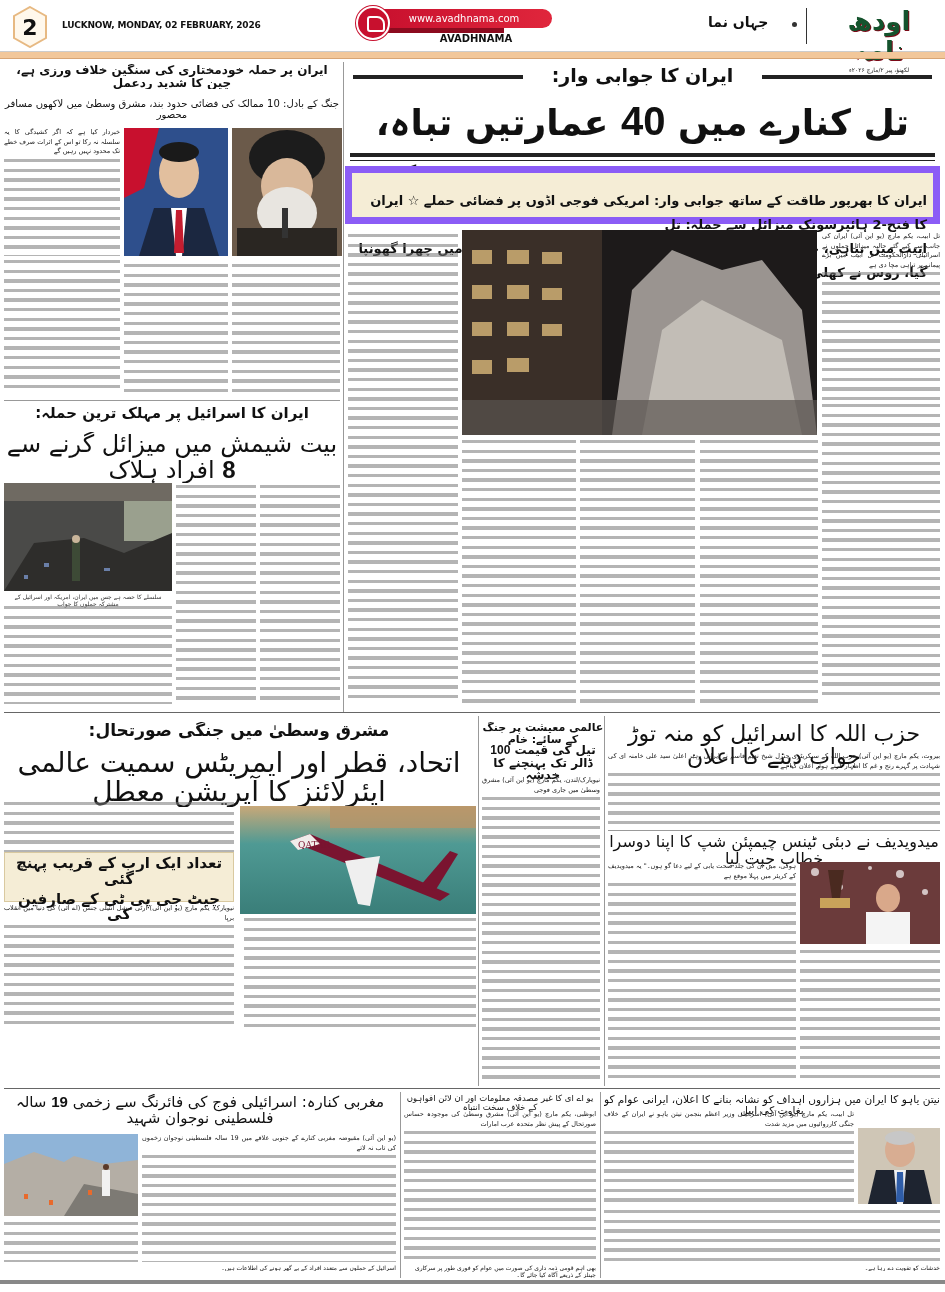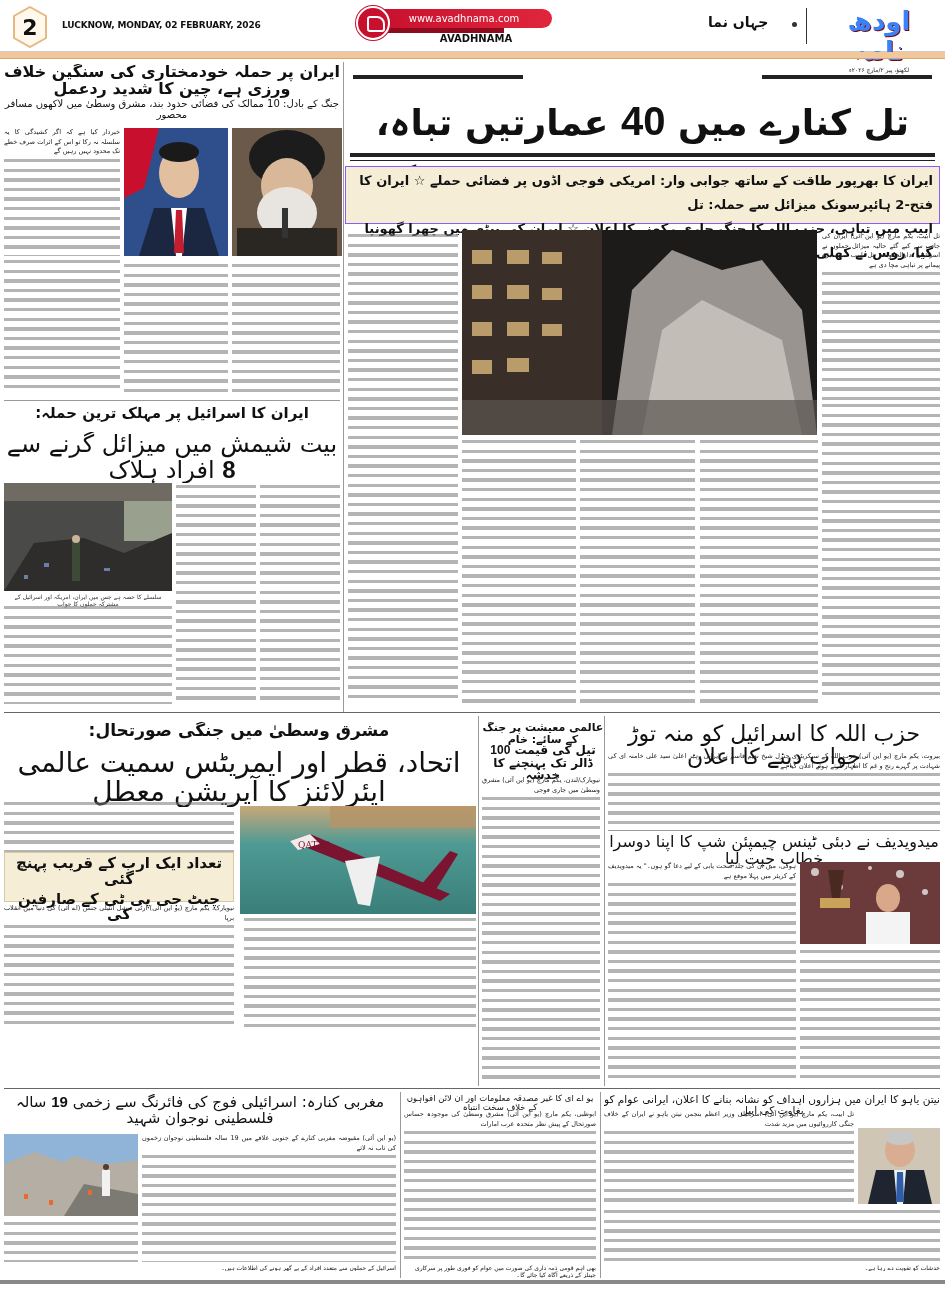--- a/index.html
+++ b/index.html
@@ -18,21 +18,21 @@
   #banner { position: absolute; left: 356px; top: 6px; width: 198px; height: 40px; }
   #banner .ribbon { position: absolute; left: 20px; top: 3px; width: 176px; height: 19px; background: linear-gradient(90deg,#c8102e,#e0263c); border-radius: 2px 10px 10px 2px; color: #fff; font-size: 10px; text-align: center; line-height: 19px; }
   #banner .ribbon2 { position: absolute; left: 28px; top: 21px; width: 120px; height: 6px; background: #8c0b1f; }
   #banner .logo { position: absolute; left: 0; top: 0; width: 34px; height: 34px; border-radius: 50%; background: #c8102e; border: 2px solid #fff; box-shadow: 0 0 0 1px #c8102e; }
   #banner .logo::after { content: ""; position: absolute; left: 9px; top: 8px; width: 14px; height: 12px; border: 2px solid #fff; border-radius: 3px 8px 3px 3px; }
   #banner .name { position: absolute; left: 60px; top: 27px; width: 120px; text-align: center; font-weight: bold; font-size: 10px; }
   #section-name { position: absolute; left: 700px; top: 14px; font-size: 14px; font-weight: bold; margin-left: 8px; }
   #mast-divider { position: absolute; left: 806px; top: 8px; width: 1px; height: 36px; background: #333; }
   #mast-dot { position: absolute; left: 792px; top: 22px; width: 5px; height: 5px; border-radius: 50%; background: #333; }
   #paper-logo { position: absolute; left: 820px; top: 6px; width: 118px; height: 40px; }
-  #paper-logo .title { font-size: 26px; font-weight: bold; color: #3b82f6; text-align: center; line-height: 30px; text-shadow: 1px 1px 0 #7a0a18; }
+  #paper-logo .title { font-size: 26px; font-weight: bold; color: #14532d; text-align: center; line-height: 30px; text-shadow: 1px 1px 0 #7a0a18; }
   #paper-logo .sub { font-size: 6px; text-align: center; color: #222; }
   #orange-bar { position: absolute; left: 0; top: 52px; width: 945px; height: 7px; background: #f2c79a; border-bottom: 1px solid #d8a575; }
 
   
   .block { position: absolute; overflow: hidden; }
   .vline { position: absolute; width: 1px; background: #999; }
   .hline { position: absolute; height: 1px; background: #999; }
   .thick { position: absolute; height: 4px; background: #222; }
 
   .text-col { position: absolute; font-size: 6.5px; line-height: 9.6px; color: #222; text-align: justify; direction: rtl; overflow: hidden; }
@@ -43,21 +43,21 @@
   .photo { position: absolute; overflow: hidden; }
   .photo svg { width: 100%; height: 100%; display: block; }
 
   
   #main-kicker { position: absolute; left: 345px; top: 64px; width: 595px; height: 26px; }
   #main-kicker .rule-l { position: absolute; left: 8px; top: 11px; width: 170px; height: 4px; background: #222; }
   #main-kicker .rule-r { position: absolute; right: 8px; top: 11px; width: 170px; height: 4px; background: #222; }
   #main-kicker .txt { position: absolute; left: 180px; width: 235px; top: 0; font-size: 19px; text-align: center; font-weight: bold; }
   #main-headline { position: absolute; left: 345px; top: 90px; width: 595px; height: 62px; font-size: 36px; font-weight: bold; text-align: center; direction: rtl; line-height: 62px; letter-spacing: -1px; }
   #main-headline .num { font-size: 40px; font-family: "Liberation Sans", sans-serif; }
-  #main-deck { position: absolute; left: 345px; top: 166px; width: 595px; height: 58px; background: #f5edd6; border: 1px solid #8b5cf6; padding: 2px 6px; font-size: 13px; font-weight: bold; line-height: 24px; text-align: right; direction: rtl; }
+  #main-deck { position: absolute; left: 345px; top: 166px; width: 595px; height: 58px; background: #f5edd6; border: 7px solid #8b5cf6; padding: 16px 6px; font-size: 13px; font-weight: bold; line-height: 24px; text-align: right; direction: rtl; }
   .subhead-box { position: absolute; background: #f5edd6; border: 1px solid #d9c9a0; }
 </style>
 </head>
 <body>
 
 <div id="masthead">
   <div id="page-no">
     <svg viewBox="0 0 36 42">
       <polygon points="18,1 34,10 34,32 18,41 2,32 2,10" fill="#fff8ec" stroke="#e7b982" stroke-width="2"></polygon>
     </svg>
@@ -79,20 +79,21 @@
     <div class="title">اودھ نامہ</div>
     <div class="sub">لکھنؤ، پیر ۲/مارچ ۲۰۲۶ء</div>
   </div>
 </div>
 <div id="orange-bar"></div>
 
 <div class="vline" style="left:343px; top:62px; height:650px;"></div>
 
 <div id="main-kicker">
   <div class="rule-l"></div>
+  <div class="txt urdu">ایران کا جوابی وار:</div>
   <div class="rule-r"></div>
 </div>
 <div id="main-headline">
   <span>تل کنارے میں</span>
   <span class="num">40</span>
   <span>عمارتیں تباہ، سینکڑوں اسرائیلی شہری بے گھر</span>
 </div>
 <div class="thick" style="left:350px; top:153px; width:585px;"></div>
 <div class="hline" style="left:350px; top:160px; width:585px; background:#222;"></div>
 
@@ -137,21 +138,21 @@
 <div class="text-col" style="left:580px; top:438px; width:115px; height:265px;">
     <span class="filler"></span>
   </div>
 <div class="text-col" style="left:462px; top:438px; width:114px; height:265px;">
     <span class="filler"></span>
   </div>
 <div class="text-col" style="left:348px; top:232px; width:110px; height:470px;">
     <span class="filler"></span>
   </div>
 
-<div class="block urdu hl" style="left:4px; top:64px; width:336px; font-size:16px;">ایران پر حملہ خودمختاری کی سنگین خلاف ورزی ہے، چین کا شدید ردعمل</div>
+<div class="block urdu hl" style="left:4px; top:64px; width:336px; font-size:12px;">ایران پر حملہ خودمختاری کی سنگین خلاف ورزی ہے، چین کا شدید ردعمل</div>
 <div class="block urdu" style="left:4px; top:98px; width:336px; font-size:10px; text-align:center;">جنگ کے بادل: 10 ممالک کی فضائی حدود بند، مشرق وسطیٰ میں لاکھوں مسافر محصور</div>
 
 <div class="photo" style="left:232px; top:128px; width:110px; height:128px;">
   <svg viewBox="0 0 110 128" preserveAspectRatio="none">
     <rect width="110" height="128" fill="#6b5a4a"></rect>
     <ellipse cx="55" cy="30" rx="38" ry="28" fill="#1c1c1c"></ellipse>
     <ellipse cx="55" cy="58" rx="26" ry="28" fill="#d9b89a"></ellipse>
     <ellipse cx="55" cy="85" rx="30" ry="26" fill="#e8e5e0"></ellipse>
     <rect x="5" y="100" width="100" height="28" fill="#2a2622"></rect>
     <rect x="50" y="80" width="6" height="30" fill="#333"></rect>

